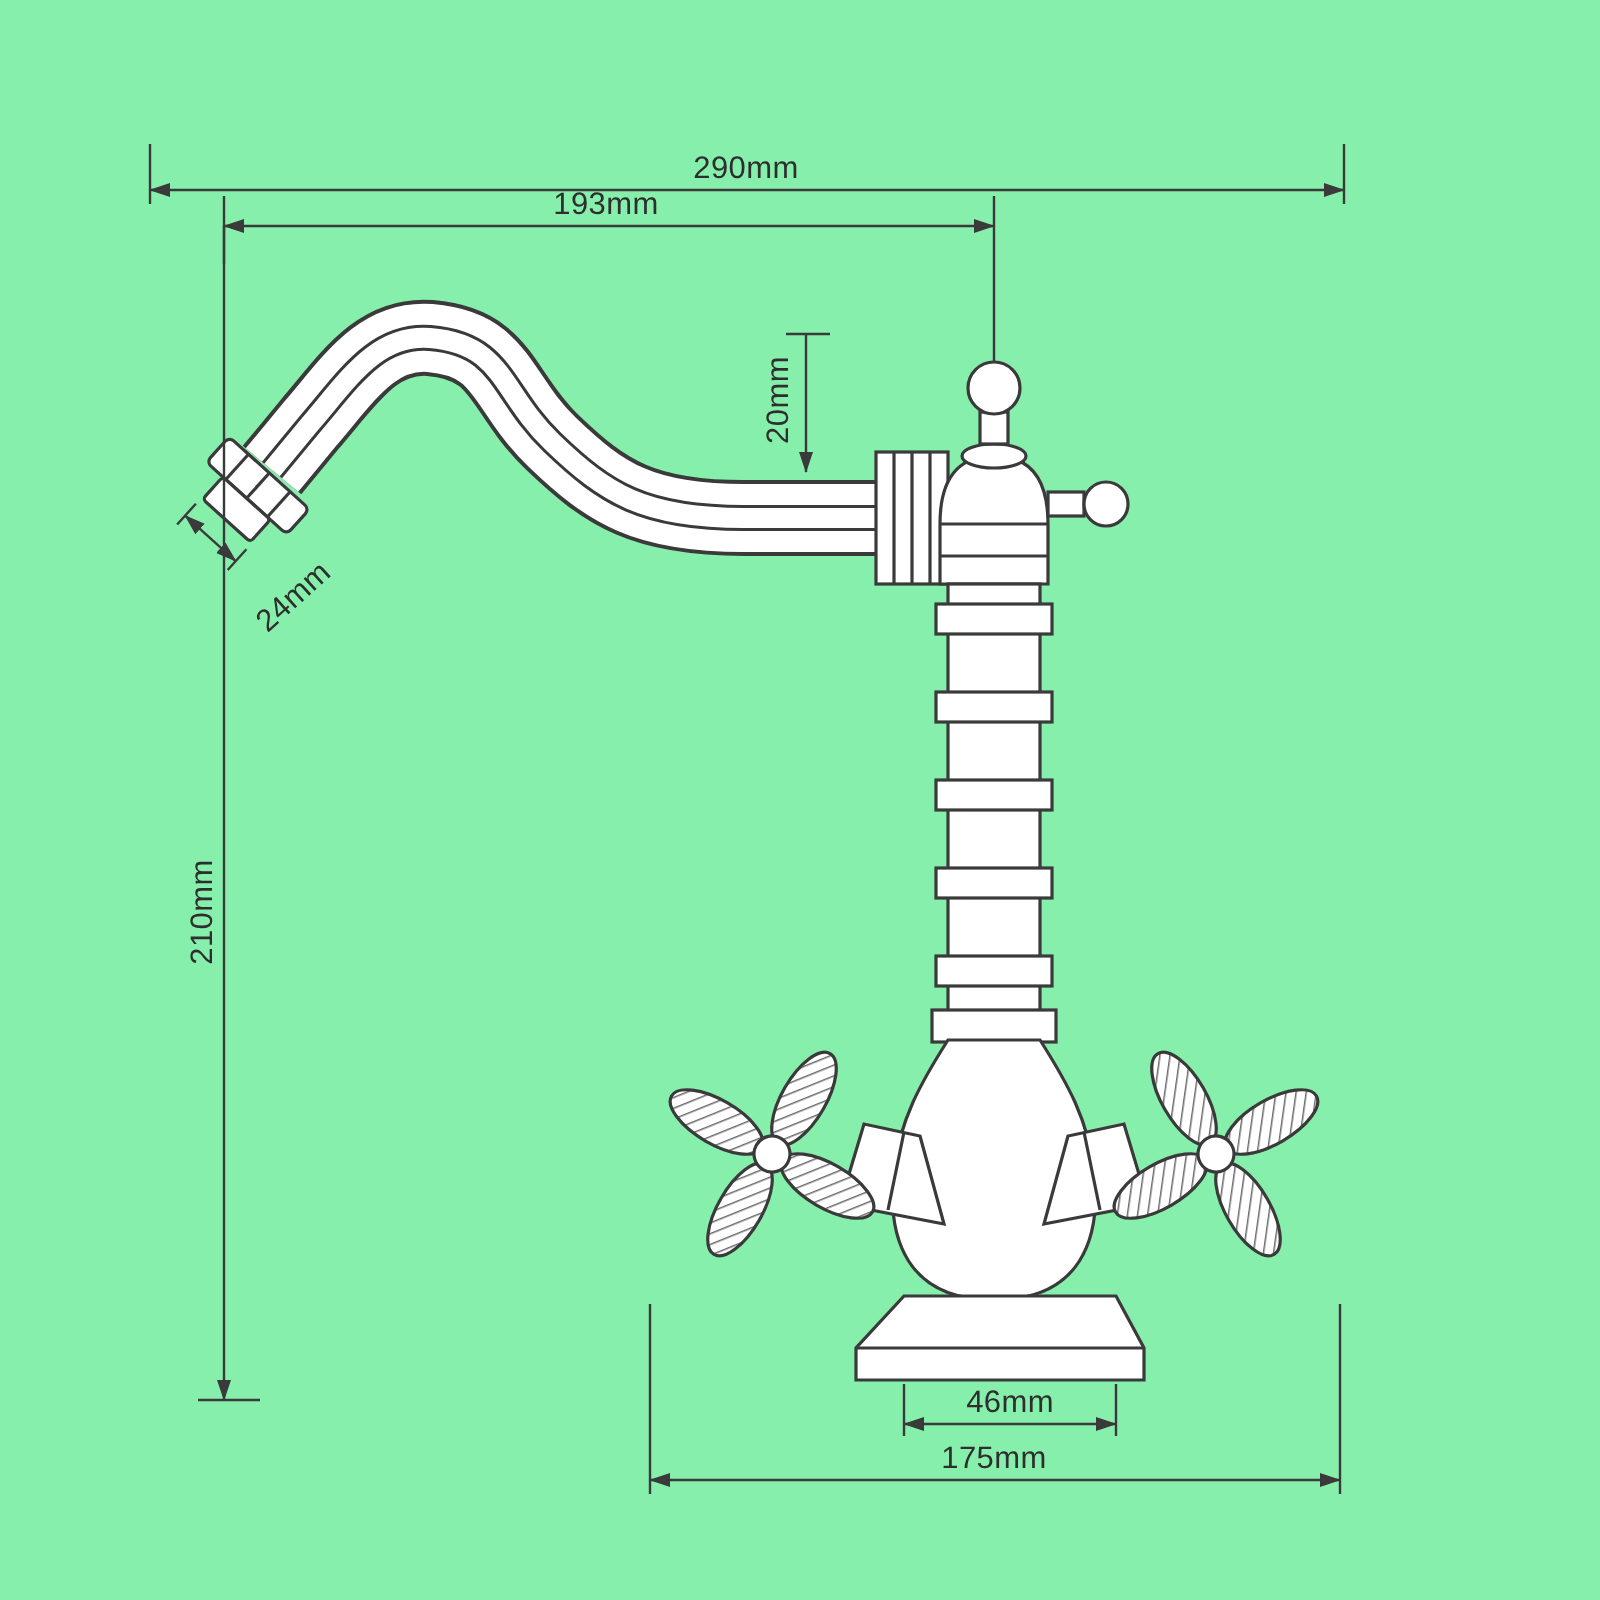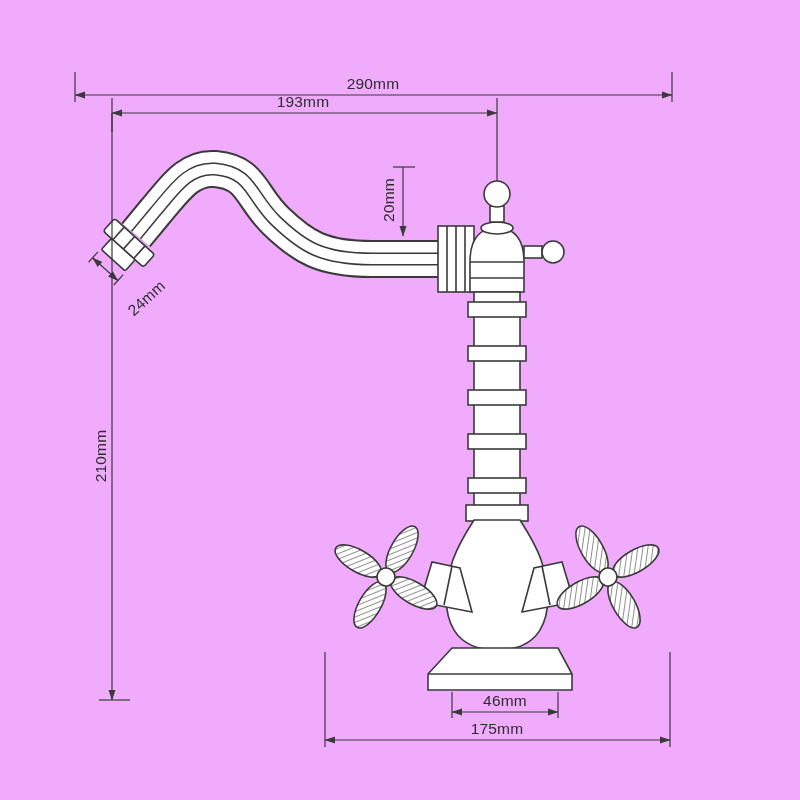--- a/index.html
+++ b/index.html
@@ -4,21 +4,21 @@
 <style>
   html, body {
     margin: 0; padding: 0;
     width: 800px; height: 800px;
     background: #ffffff;
     font-family: "Liberation Sans", sans-serif;
   }
   .stage {
     position: relative;
     width: 800px; height: 800px;
-    background: #f0abfc;
+    background: #86efac;
     overflow: hidden;
   }
   svg { display: block; }
   text {
     font-family: "Liberation Sans", sans-serif;
     font-size: 15.5px;
     fill: #2e2e2e;
     letter-spacing: 0.2px;
   }
 </style>

